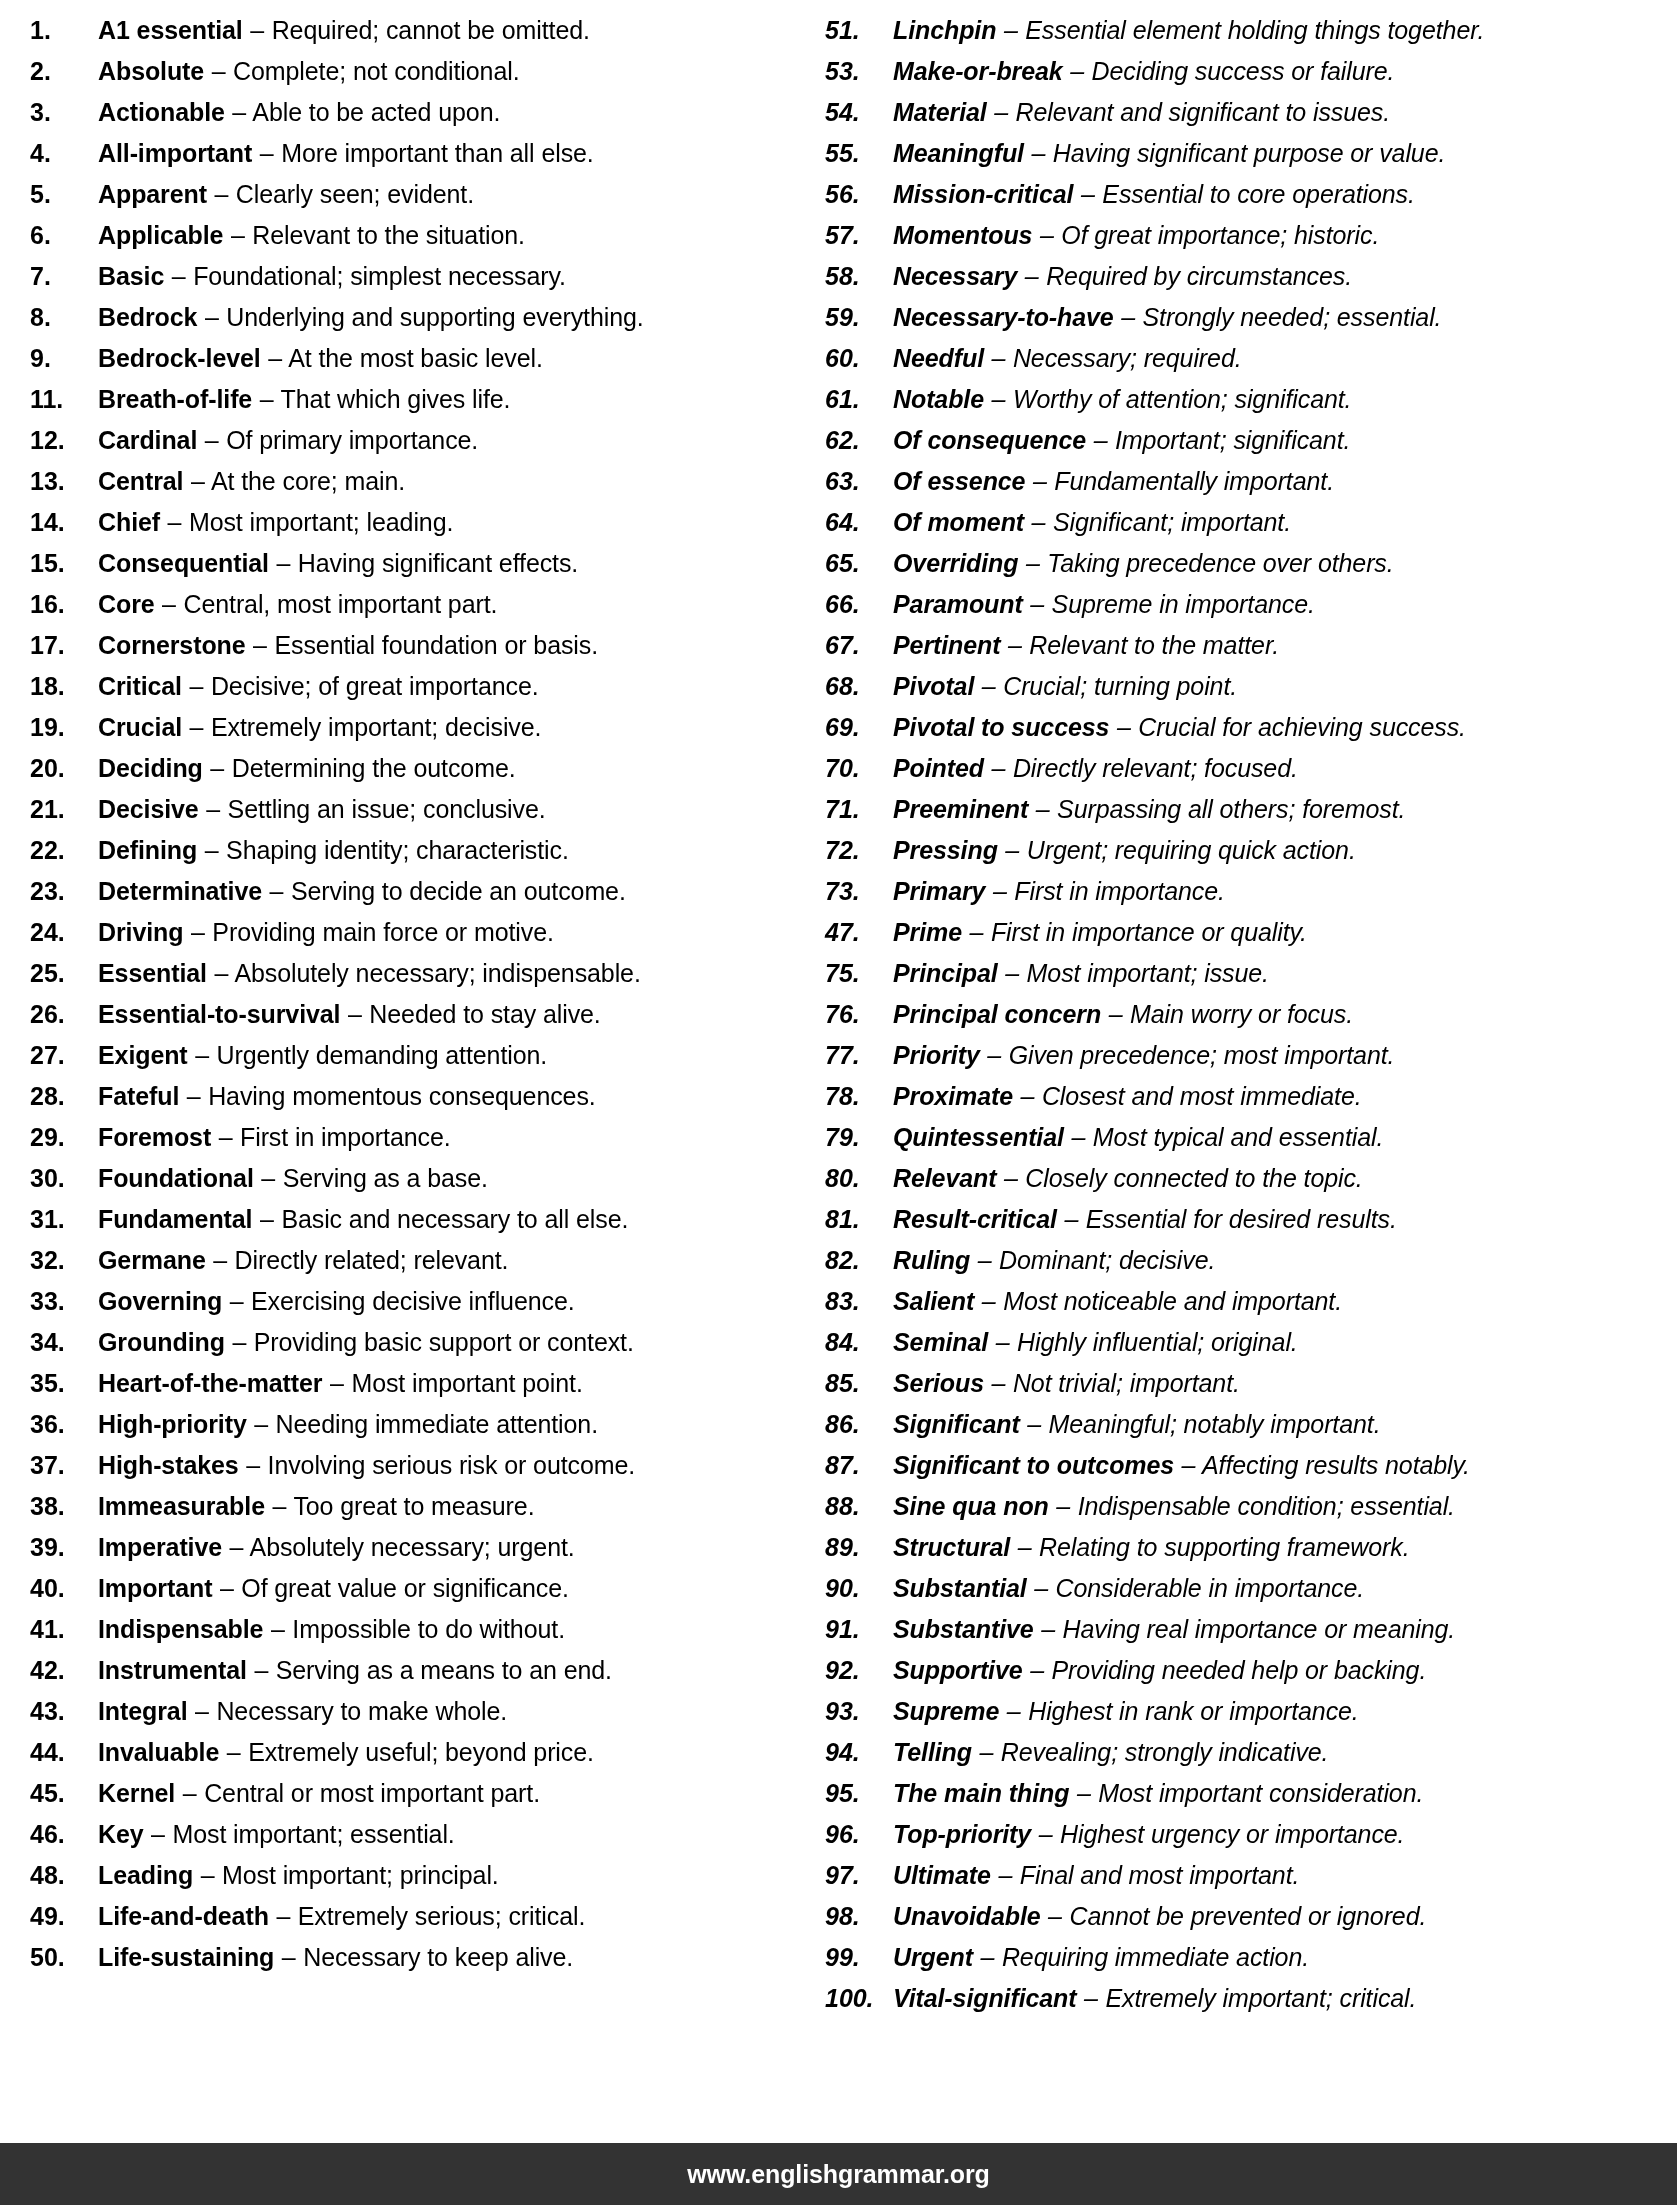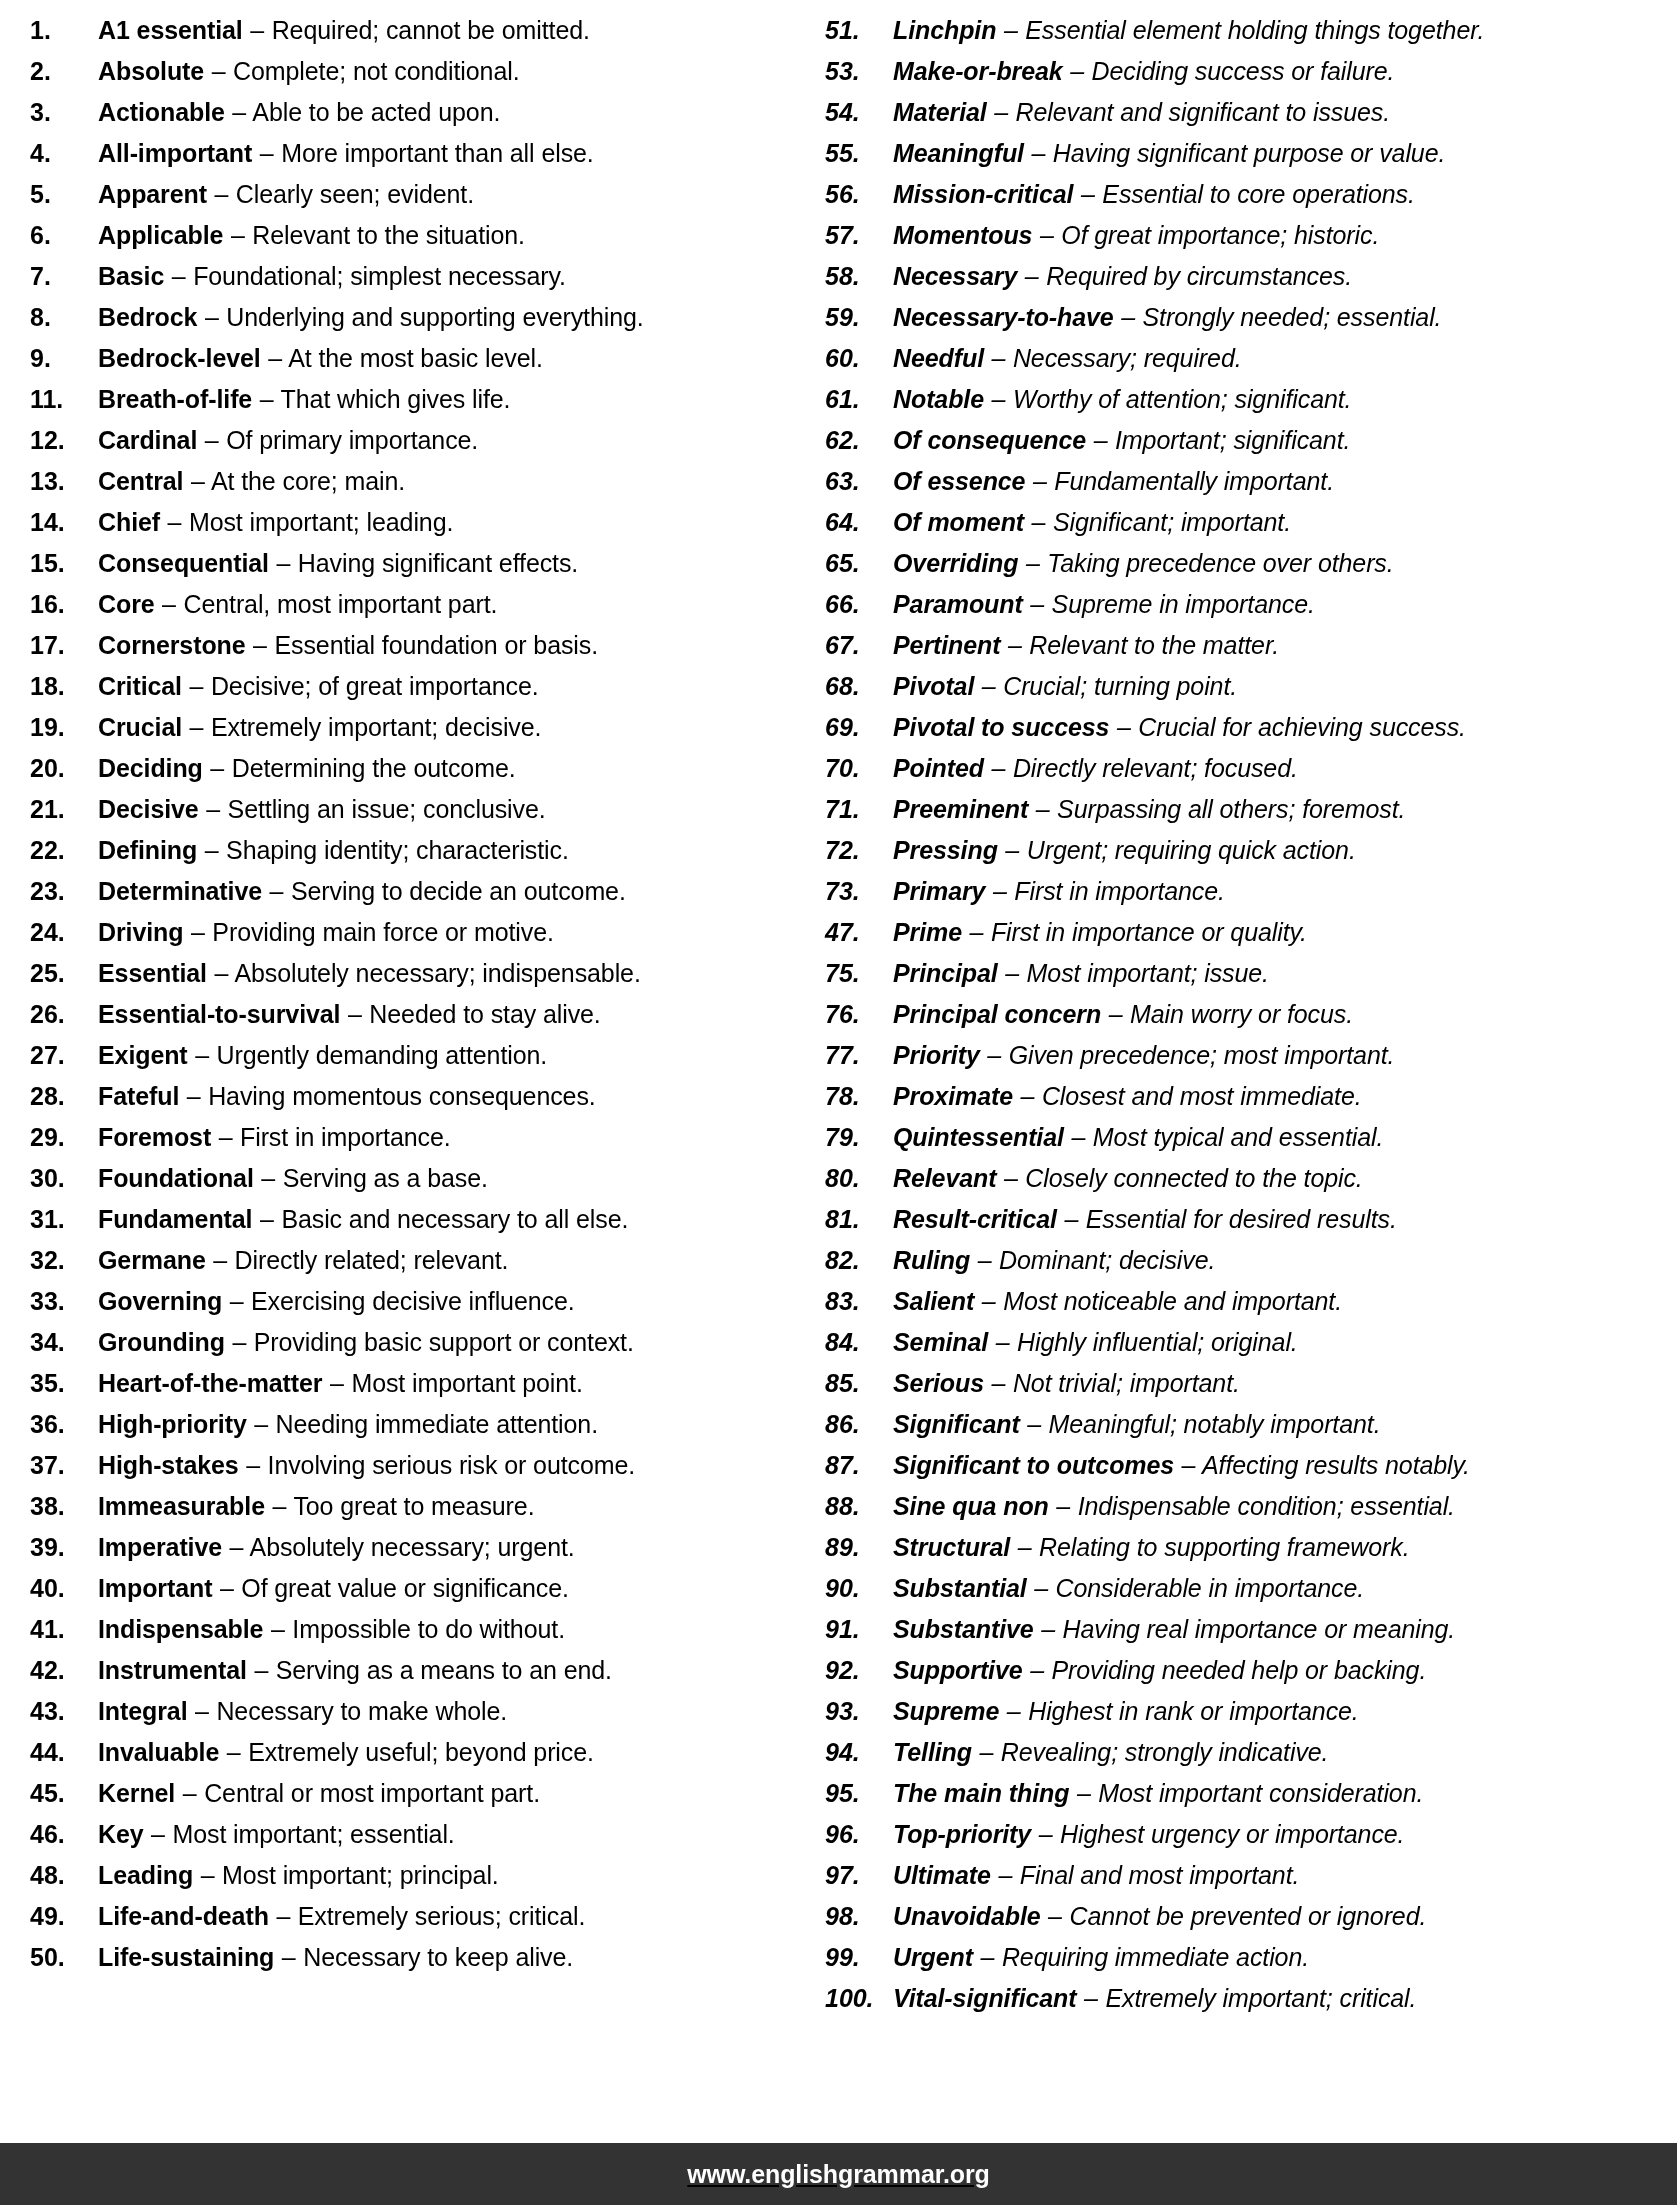--- a/index.html
+++ b/index.html
@@ -81,21 +81,20 @@
   #footer {
     position: absolute;
     left: 0;
     top: 2143px;
     width: 1677px;
     height: 62px;
     background: #333333;
     display: flex;
     align-items: center;
     justify-content: center;
-    text-decoration: underline;
   }
 
   #footer .site {
     color: #ffffff;
     font-size: 25px;
     font-weight: bold;
     letter-spacing: -0.1px;
   }
 </style>
 </head>

